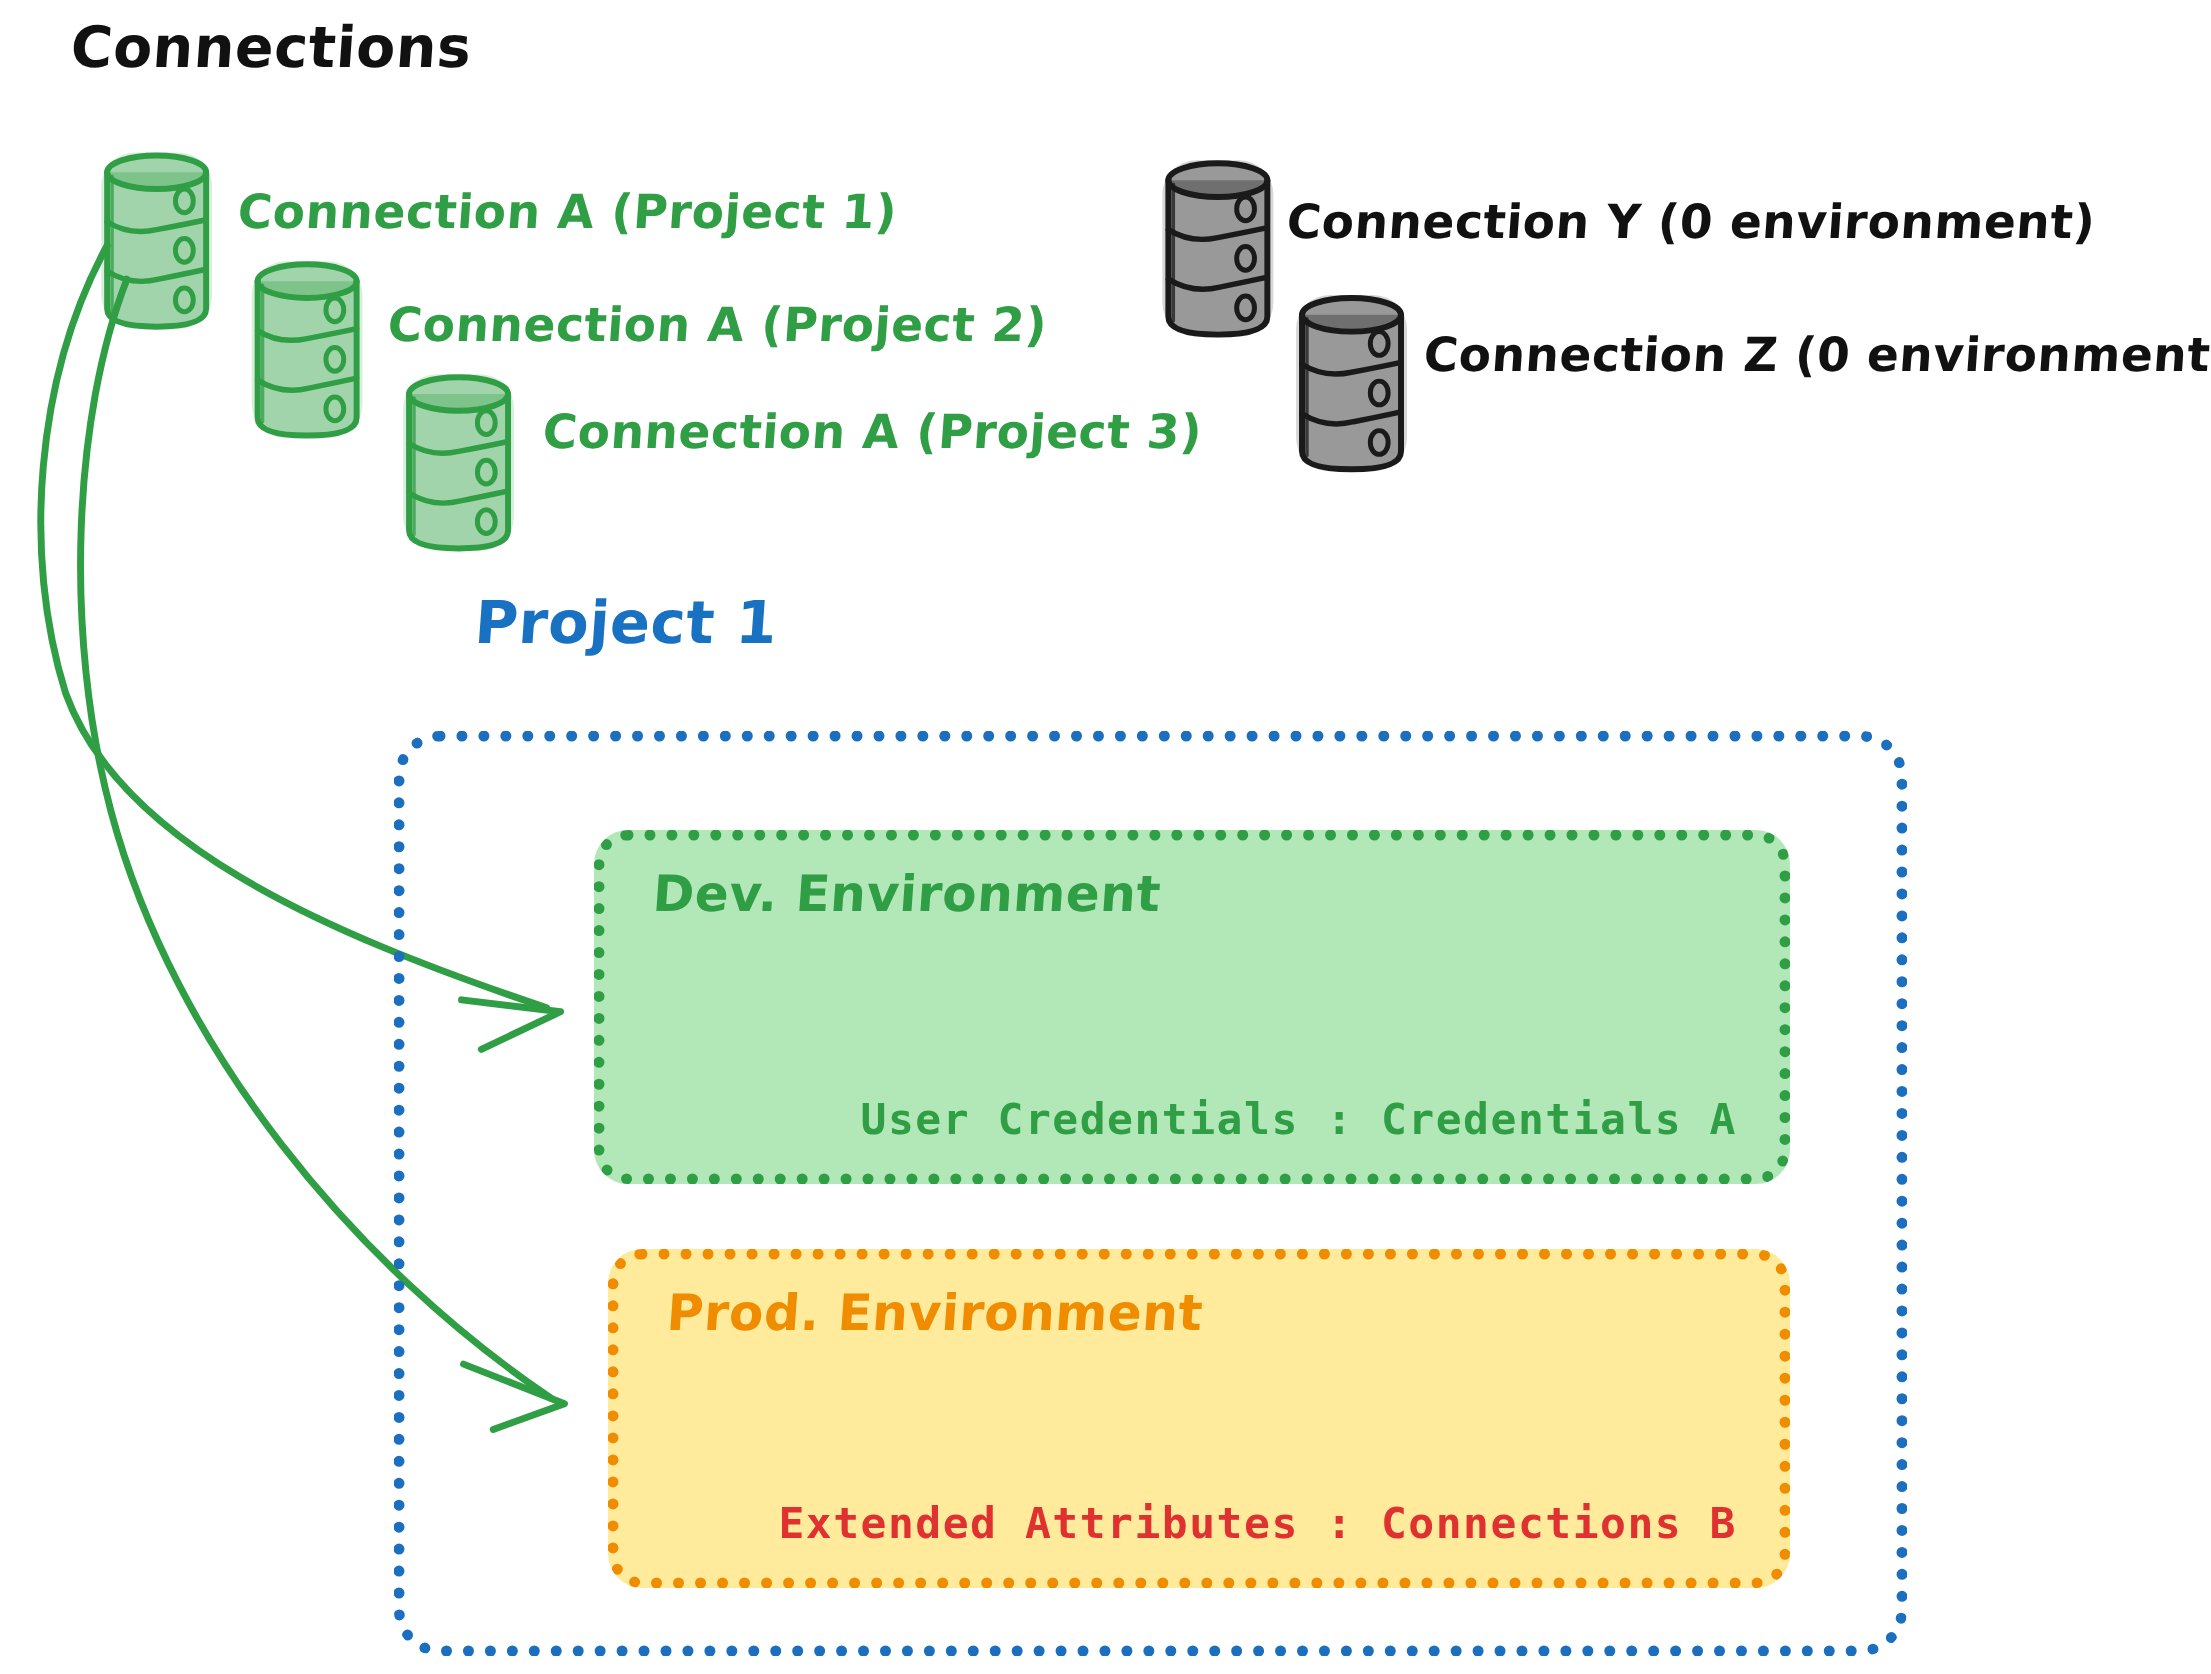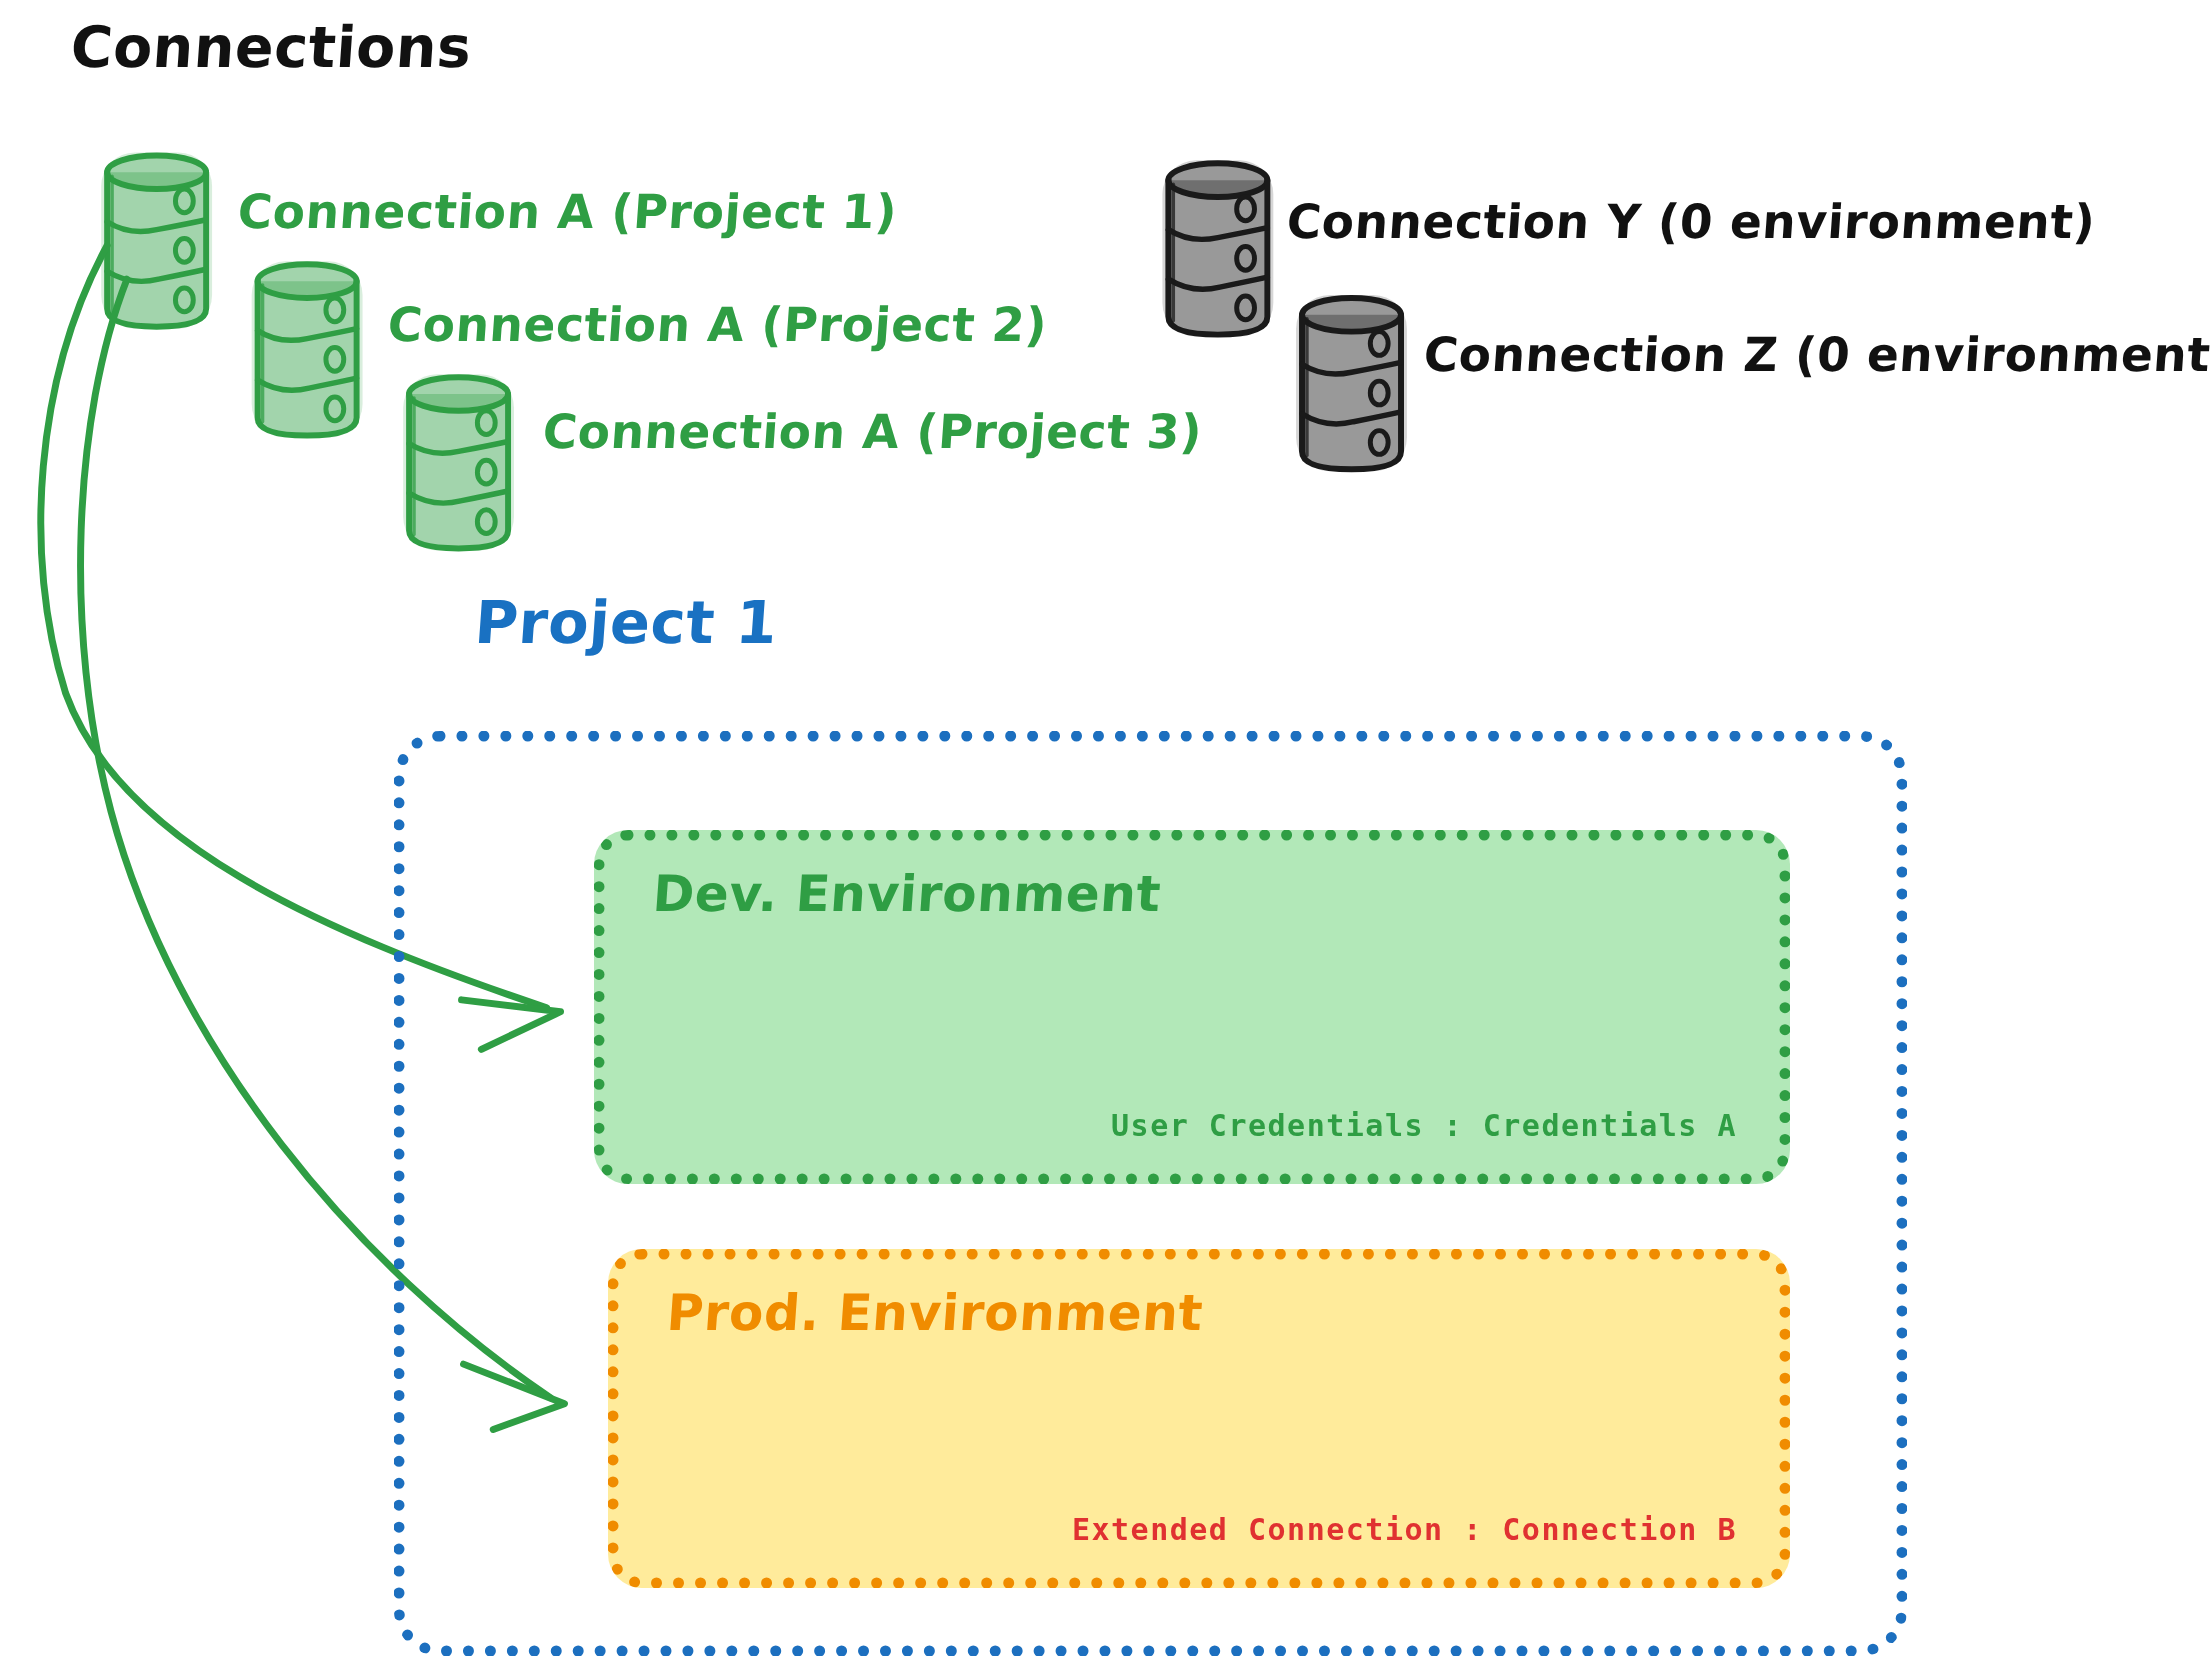--- a/index.html
+++ b/index.html
@@ -100,21 +100,21 @@
   #dev-title { color: #2f9e44; }
   #prod-title { color: #f08c00; }
 
   .env-rows {
     position: absolute;
     right: 42px;
     bottom: 28px;
     text-align: right;
   }
   .env-row {
-    font-size: 30px;
+    font-size: 43px;
     line-height: 1.22;
     letter-spacing: 1.5px;
   }
   #dev-box .env-row { color: #2f9e44; }
   #prod-box .env-row { color: #e03131; }
 
   
   #art {
     position: absolute;
     left: 0;
@@ -198,18 +198,18 @@
   <div class="abs" id="dev-box">
     <div class="hand env-title" id="dev-title">Dev. Environment</div>
     <div class="env-rows">
       <div class="mono env-row">User Credentials : Credentials A</div>
     </div>
   </div>
 
   <div class="abs" id="prod-box">
     <div class="hand env-title" id="prod-title">Prod. Environment</div>
     <div class="env-rows">
-      <div class="mono env-row">Extended Connection : Connection B</div>
+      <div class="mono env-row">Extended Attributes : Connections B</div>
     </div>
   </div>
 
 </div>
 
 
 </body></html>

